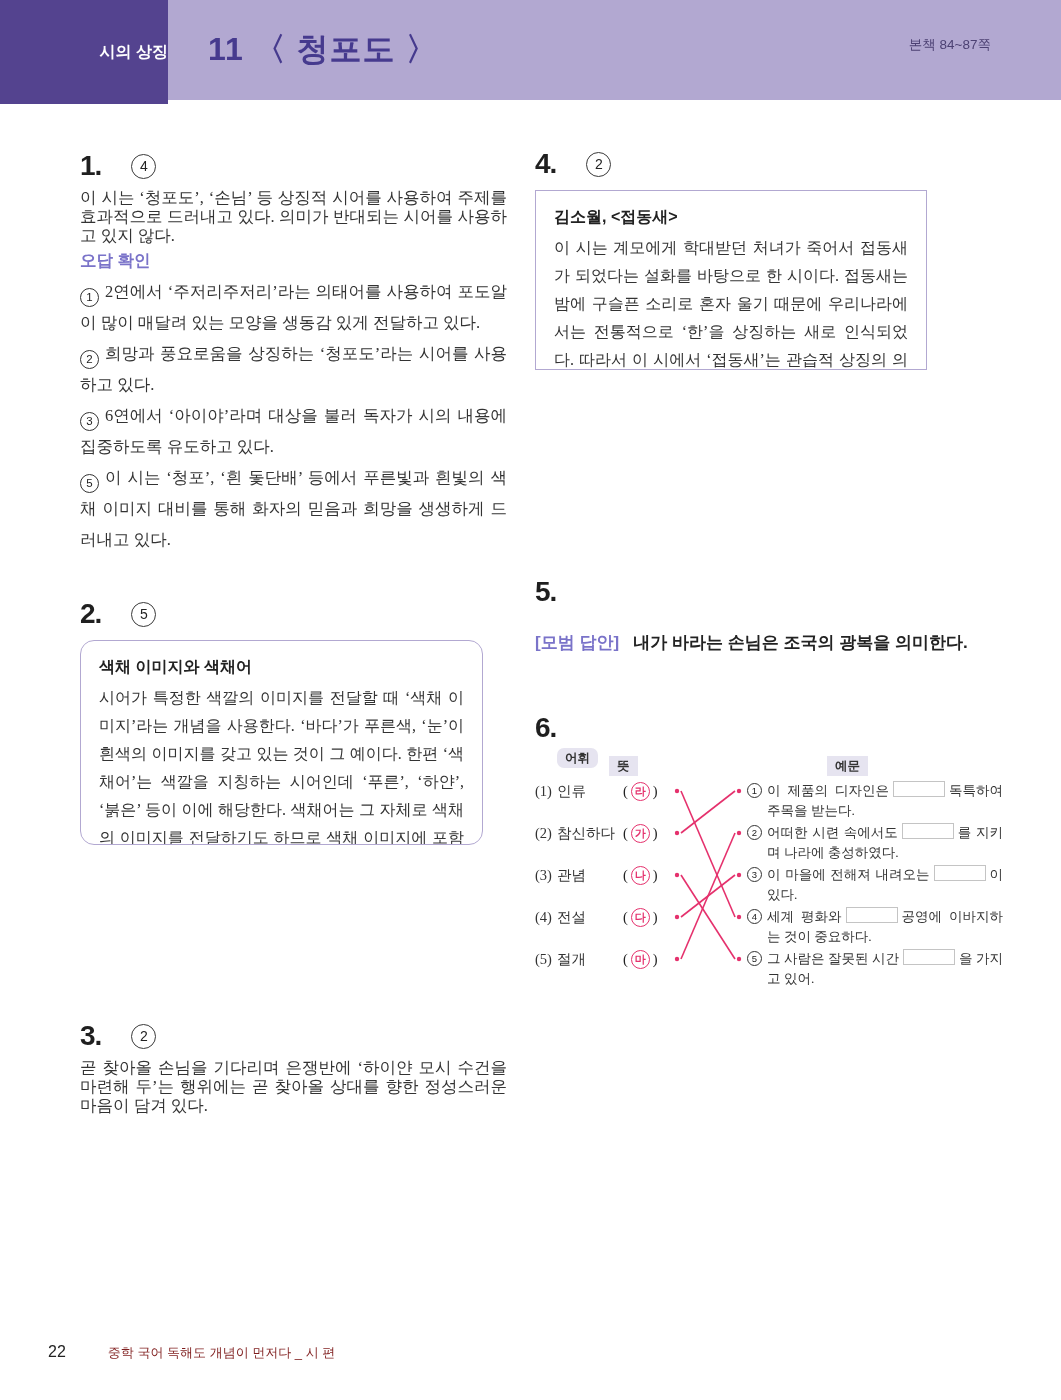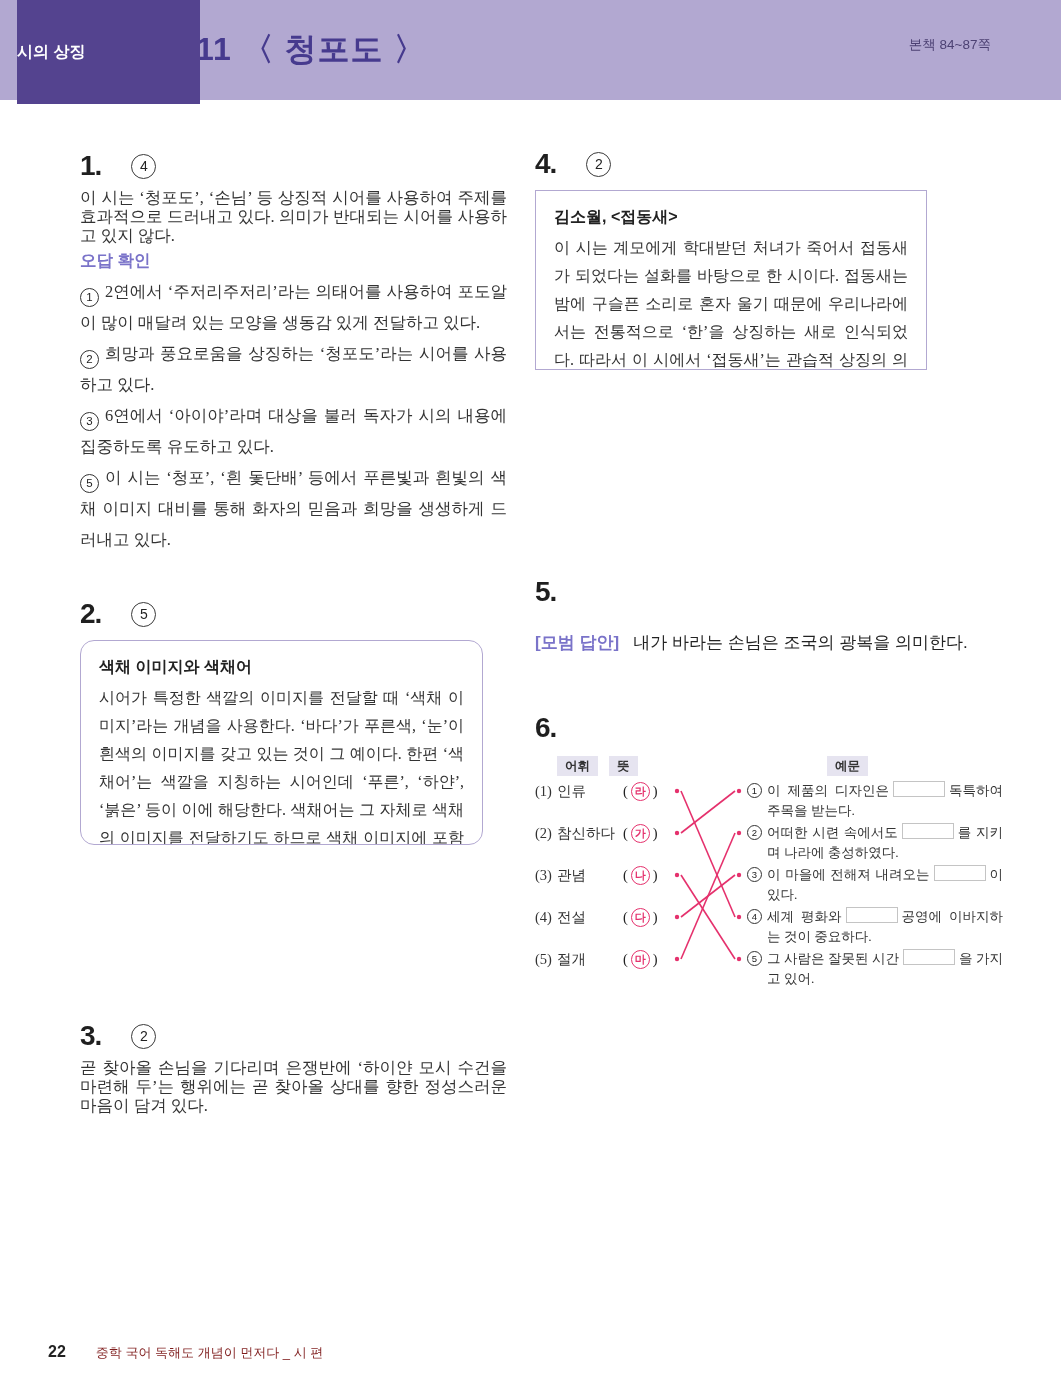--- a/index.html
+++ b/index.html
@@ -1,24 +1,24 @@
 <!DOCTYPE html>
 <html><head>
 <meta charset="utf-8">
 <style>
   html,body{margin:0;padding:0;background:#fff;}
   .page{position:relative;width:1061px;height:1400px;background:#ffffff;overflow:hidden;
         font-family:"Liberation Serif",serif;color:#333;}
 
   
   .band{position:absolute;left:0;top:0;width:1061px;height:100px;background:#b2a8d1;}
-  .unit-box{position:absolute;left:0;top:0;width:183px;height:104px;background:#54438f;
-            display:flex;align-items:center;justify-content:flex-start;margin-left:17px;}
+  .unit-box{position:absolute;left:0;top:0;width:168px;height:104px;background:#54438f;
+            display:flex;align-items:center;justify-content:flex-end;}
   .unit-box span{color:#fff;font-family:"Liberation Sans",sans-serif;font-weight:700;font-size:16px;}
-  .band-title{position:absolute;left:196px;top:28px;font-family:"Liberation Sans",sans-serif;
+  .band-title{position:absolute;left:208px;top:28px;font-family:"Liberation Sans",sans-serif;
               font-weight:800;font-size:32px;color:#463a8e;letter-spacing:1px;}
   .page-ref{position:absolute;right:70px;top:36px;font-family:"Liberation Sans",sans-serif;
             font-size:13.5px;color:#4c4173;}
 
   
   .sec{position:absolute;}
   #sec1{left:80px;top:150px;width:427px;}
   #sec2{left:80px;top:598px;width:427px;}
   #sec3{left:80px;top:1020px;width:427px;}
   #sec4{left:535px;top:148px;width:452px;}
@@ -43,26 +43,26 @@
 
   .info-box{border:1.5px solid #b2a8d1;margin-top:10px;padding:13px 18px;overflow:hidden;box-sizing:border-box;}
   #sec2 .info-box{width:403px;height:205px;border-radius:14px;}
   #sec4 .info-box{width:392px;height:180px;}
   .box-title{font-family:"Liberation Sans",sans-serif;font-weight:700;font-size:16px;
              color:#222;margin:0 0 4px 0;line-height:26px;}
   .box-body{font-size:16px;line-height:28px;text-align:justify;word-break:break-all;margin:0;}
 
   .model-line{margin-top:22px;font-size:17px;line-height:26px;}
   .model-label{font-family:"Liberation Sans",sans-serif;font-weight:600;color:#7a73c9;margin-right:10px;}
-  .model-text{font-family:"Liberation Sans",sans-serif;font-weight:400;color:#222;}
+  .model-text{font-family:"Liberation Sans",sans-serif;font-weight:700;color:#222;}
 
   
   .badge{position:absolute;background:#e6e4f0;color:#333;font-family:"Liberation Sans",sans-serif;
          font-weight:700;font-size:12.5px;padding:3px 8px;line-height:14px;}
-  #badge-vocab{left:22px;top:44px;}
+  #badge-vocab{left:22px;top:36px;border-radius:7px;}
   #badge-meaning{left:74px;top:44px;}
   #badge-example{left:292px;top:44px;}
 
   .mrow{position:absolute;left:0;display:flex;align-items:center;font-size:14.5px;height:20px;}
   .mnum-word{width:88px;display:flex;align-items:center;white-space:nowrap;}
   .mnum{margin-right:5px;}
   .paren{font-size:14.5px;color:#222;}
   .pink-circle{width:19px;height:19px;border:1.5px solid #e5316d;border-radius:50%;box-sizing:border-box;
                color:#e5316d;display:inline-flex;align-items:center;justify-content:center;
                font-family:"Liberation Sans",sans-serif;font-weight:700;font-size:11px;margin:0 3px;}
@@ -71,21 +71,21 @@
   .ritem .cnum{width:15px;height:15px;font-size:9.5px;margin-right:5px;margin-top:2px;flex:none;}
   .rtext{flex:1;text-align:justify;word-break:break-all;}
   .blank-box{display:inline-block;width:50px;height:14px;border:1px solid #c4c4c4;background:#fff;
              vertical-align:-2px;margin:0 4px;}
 
   #match-svg{position:absolute;left:0;top:0;width:472px;height:312px;pointer-events:none;}
 
   
   .footer{position:absolute;left:48px;top:1343px;display:flex;align-items:baseline;
           font-family:"Liberation Sans",sans-serif;}
-  .pagenum{font-weight:700;font-size:16px;color:#222;margin-right:30px;}
+  .pagenum{font-weight:400;font-size:16px;color:#222;margin-right:42px;}
   .booktitle{font-size:13px;color:#7f1d1d;}
 </style>
 </head>
 <body>
 
 <div class="page">
 
   <div class="band">
     <div class="band-title">11 〈 청포도 〉</div>
     <div class="page-ref">본책 84~87쪽</div>

